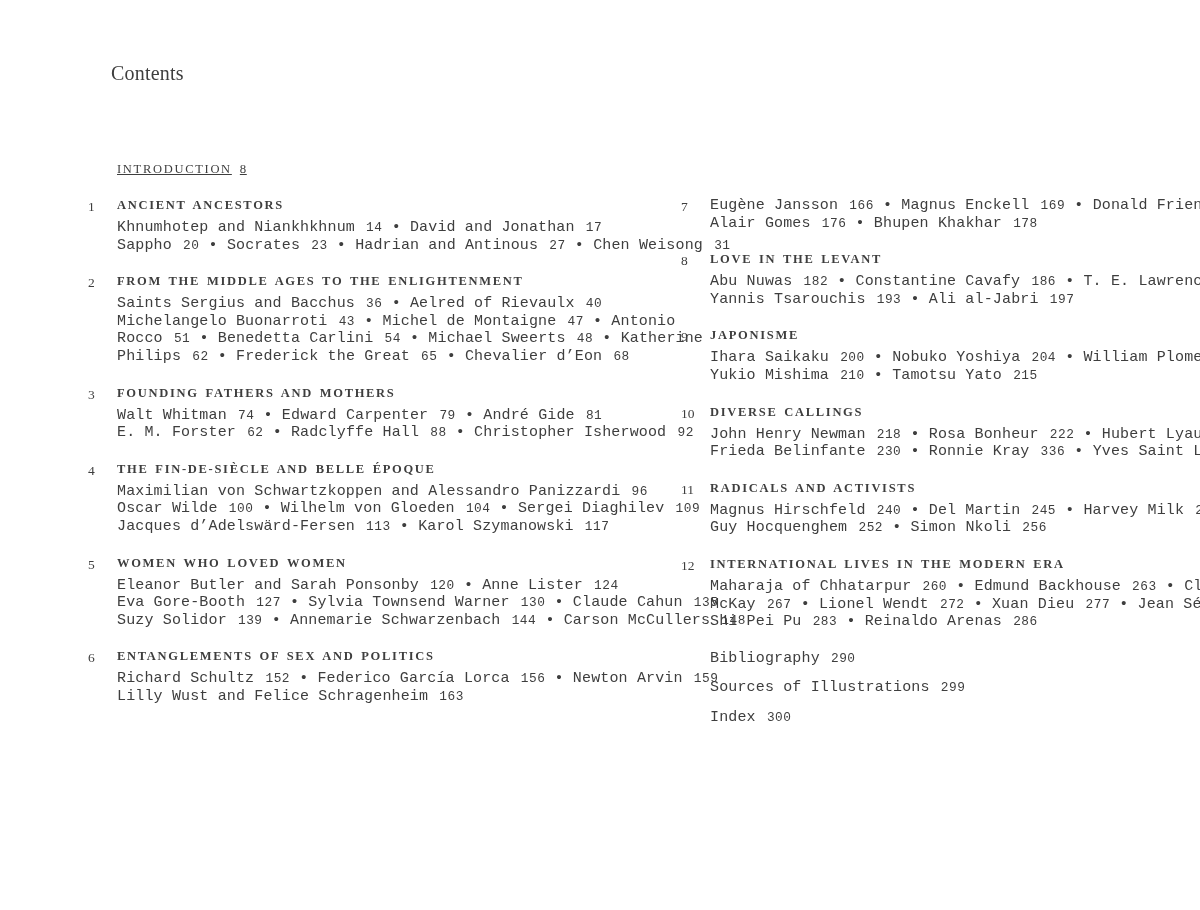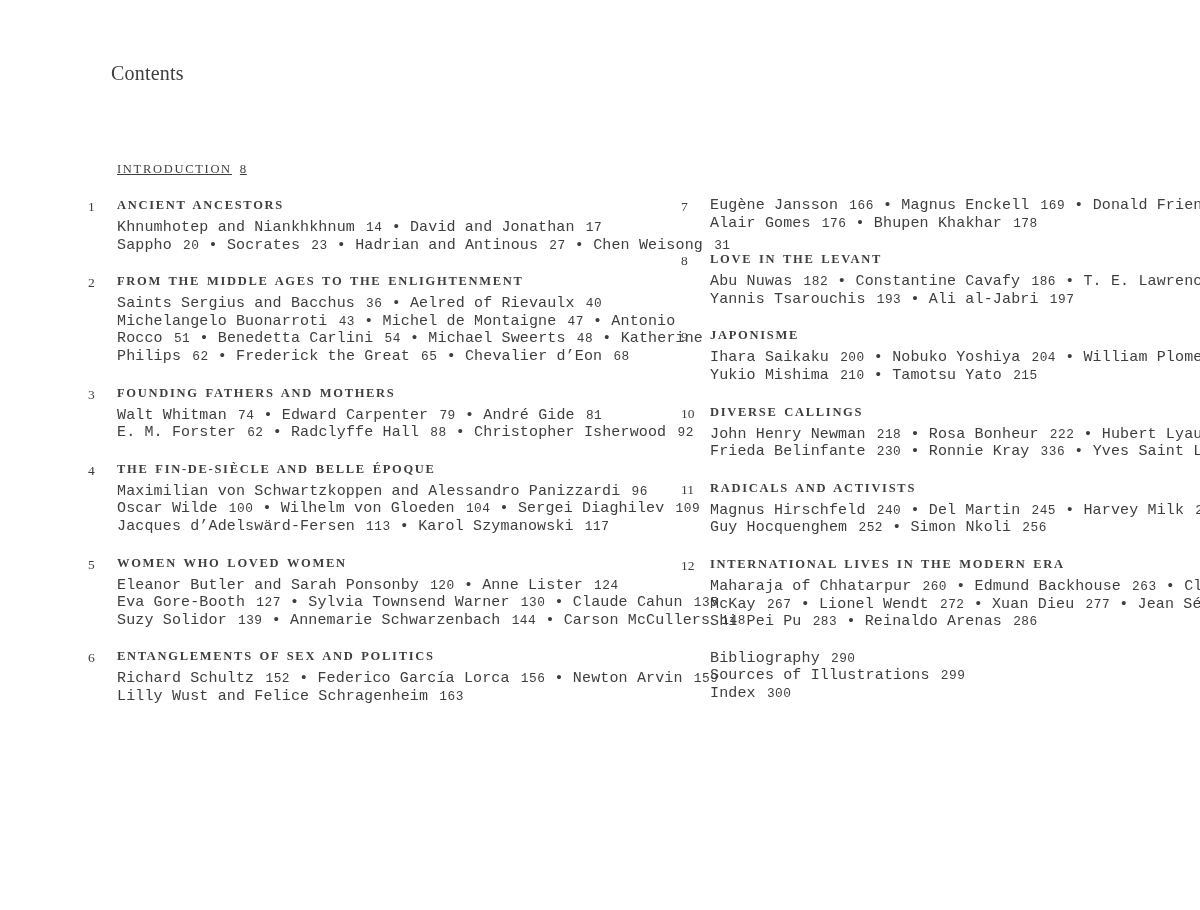--- a/index.html
+++ b/index.html
@@ -36,21 +36,21 @@
     line-height: 16px; margin: 0 0 6px 0;
   }
   .line {
     font-size: 15px; line-height: 17.6px; margin: 0;
     white-space: nowrap; letter-spacing: 0.01em; font-family: Liberation Mono, monospace;
   }
   .pnum { font-size: 12.8px; letter-spacing: 0.04em; }
   .line .pnum { padding-left: 2px; }
 
   .back-matter { margin-top: 0; padding-left: 29px; }
-  .back-matter .line { white-space: nowrap; }
+  .back-matter .line { white-space: nowrap; margin-top: 12px; }
 </style>
 </head>
 <body style="background: rgb(255, 255, 255); color: rgb(62, 62, 62);">
 
 <div class="page">
 
   <h1 class="book-title">Contents</h1>
 
   <div class="intro-row">
     <span class="caps">INTRODUCTION</span><span class="pnum intro-page">8</span>

